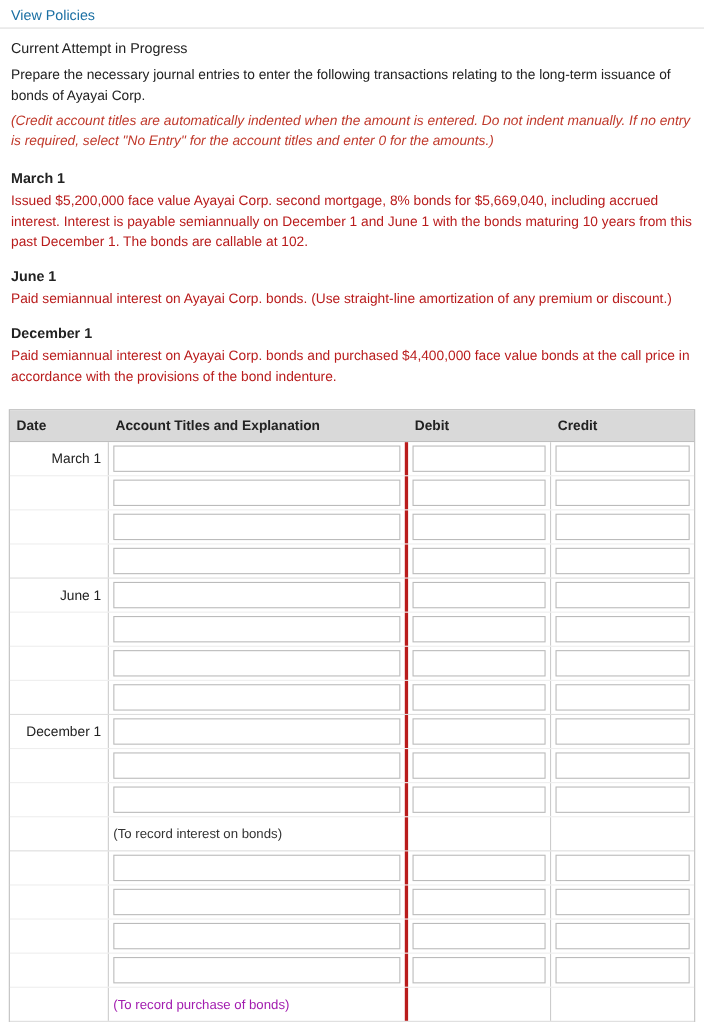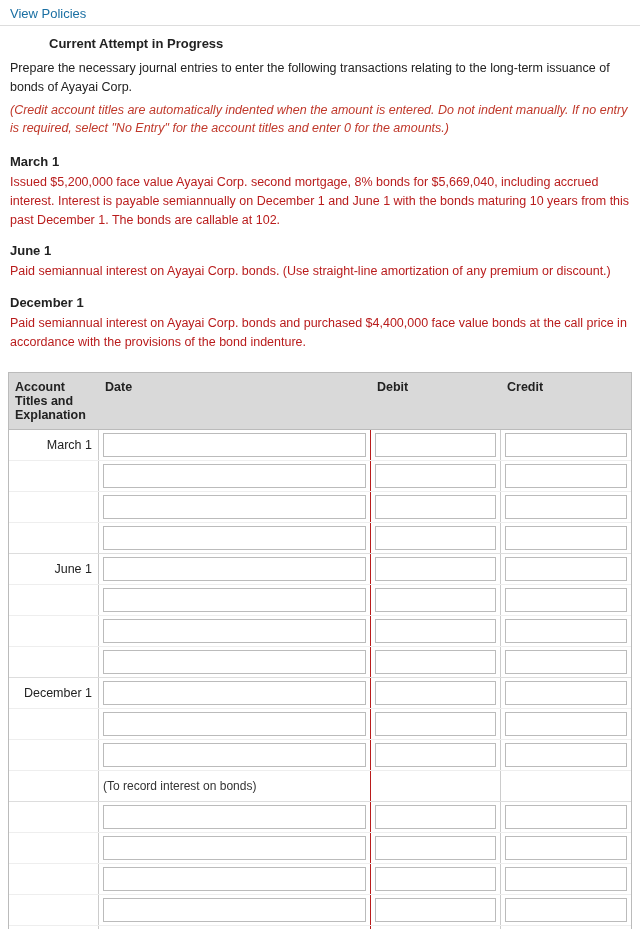--- a/index.html
+++ b/index.html
@@ -18,24 +18,23 @@
       display: block;
       padding: 6px 10px 4px 10px;
       border-bottom: 1px solid #ddd;
     }
 
     .header-section {
       padding: 10px 10px 8px 10px;
     }
 
     .header-title {
-      font-weight: bold;
+      font-weight: normal;
       font-size: 13px;
       margin-bottom: 8px;
-      margin-left: 39px;
     }
 
     .instruction-text {
       font-size: 12.5px;
       line-height: 1.5;
       color: #222;
       margin-bottom: 4px;
     }
 
     .instruction-italic {
@@ -106,21 +105,21 @@
       padding: 5px 6px;
       font-size: 12.5px;
       display: flex;
       align-items: center;
       justify-content: flex-end;
       border-right: 1px solid #ccc;
     }
 
     .account-cell {
       padding: 3px 4px;
-      border-right: 1px solid #b91c1c;
+      border-right: 3px solid #b91c1c;
       display: flex;
       align-items: center;
     }
 
     .debit-cell {
       padding: 3px 4px;
       border-right: 1px solid #ccc;
       display: flex;
       align-items: center;
     }
@@ -163,22 +162,22 @@
 </div>
 
 <div class="section-block">
   <div class="section-date-label">December 1</div>
   <p class="section-text">Paid semiannual interest on Ayayai Corp. bonds and purchased $4,400,000 face value bonds at the call price in accordance with the provisions of the bond indenture.</p>
 </div>
 
 <div class="table-container">
 
   <div class="table-header">
+    <div class="table-header-cell">Date</div>
     <div class="table-header-cell">Account Titles and Explanation</div>
-    <div class="table-header-cell">Date</div>
     <div class="table-header-cell center">Debit</div>
     <div class="table-header-cell center">Credit</div>
   </div>
 
   <div class="table-body">
 
     <div class="entry-group">
       <div class="entry-row">
         <div class="date-cell">March 1</div>
         <div class="account-cell">

